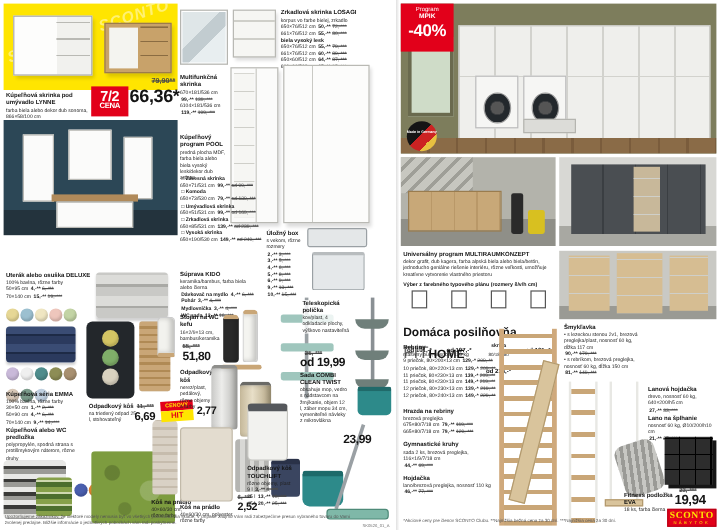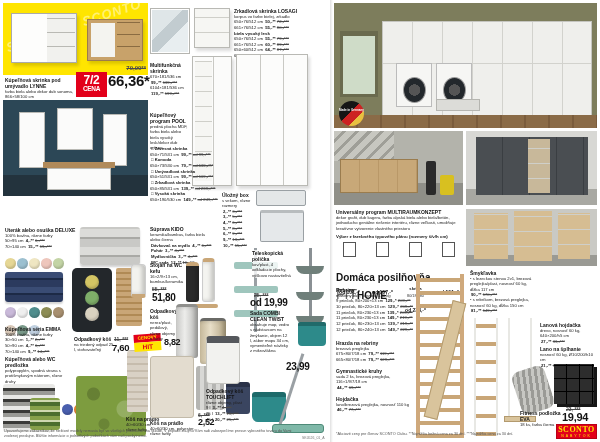--- a/index.html
+++ b/index.html
@@ -103,21 +103,21 @@
     <span class="dot" style="background:#d4c564;width:14px;height:14px;display:block;margin:2px auto"></span>
     <span class="dot" style="background:#7fae69;width:14px;height:14px;display:block;margin:2px auto"></span>
     <span class="dot" style="background:#d9d2c0;width:14px;height:14px;display:block;margin:2px auto"></span>
   </div>
   <div class="a" style="left:116px;top:268px;width:26px;height:58px;background:repeating-linear-gradient(0deg,#c9a677 0 4px,#b08a55 4px 6px);border-radius:2px"></div>
   <div class="a" style="left:74px;top:336px;width:42px">
     <div class="t">Odpadkový kôš</div>
     <div class="d">na triedený odpad 25 l, stohovateľný</div>
   </div>
   <div class="a pr" style="left:114px;top:336px;font-size:5px;font-weight:bold"><s>11,-***</s></div>
-  <div class="a bp" style="left:112px;top:342px;font-size:9.5px">7,60</div>
+  <div class="a bp" style="left:112px;top:342px;font-size:9.5px">6,69</div>
 
   <div class="a" style="left:5px;top:356px;width:68px">
     <div class="t">Kúpeľňová alebo WC predložka</div>
     <div class="d">polypropylén, spodná strana s protišmykovým náterom, rôzne druhy</div>
     <div>
 
     <div class="pr"><span>60×100 cm</span> <b>11,-**</b> <s>15,-***</s></div>
         <div class="pr"><span>50×80 cm</span> <b>4,-**</b> <s>6,-***</s></div>
       </div>
   </div>
@@ -243,21 +243,21 @@
   </div>
   <div class="a pr" style="left:254px;top:292px;font-size:5px;font-weight:bold"><s>25,-***</s></div>
   <div class="a bp" style="left:250px;top:297px;font-size:10px">od 19,99</div>
 
   <div class="a" style="left:150px;top:308px;width:26px">
     <div class="t">Odpadkový kôš</div>
     <div class="d">nerez/plast, pedálový, rôzne objemy a farby</div>
   </div>
   <div class="a cyl" style="left:176px;top:304px;width:22px;height:54px;background:linear-gradient(90deg,#c8c8c6,#ededeb 40%,#b5b5b2);border-top:3px solid #8f8f8c"></div>
   <div class="a cyl" style="left:200px;top:318px;width:26px;height:46px;background:linear-gradient(90deg,#c5b89a,#e8dfc8 40%,#b3a584);border-top:3px solid #6a6a66"></div>
-  <div class="a bp" style="left:164px;top:337px;font-size:9px">8,82</div>
+  <div class="a bp" style="left:164px;top:337px;font-size:9px">2,77</div>
 
   <div class="a" style="left:150px;top:356px;width:44px;height:62px;background:#e3dccf;border:1px solid #c2baa9;border-radius:3px"></div>
   <div class="a" style="left:196px;top:366px;width:28px;height:44px;background:repeating-linear-gradient(90deg,#b5b5b2 0 4px,#d8d8d5 4px 8px);border-radius:3px"></div>
   <div class="a" style="left:226px;top:382px;width:24px;height:32px;background:#3a4560;border-radius:3px;border-top:5px solid #2a3248"></div>
   <div class="a" style="left:150px;top:420px;width:46px">
     <div class="t">Kôš na prádlo</div>
     <div class="d">40×60/30 cm, polyester, rôzne farby</div>
   </div>
   <div class="a pr" style="left:198px;top:412px;font-size:5px;font-weight:bold"><s>6,-***</s></div>
   <div class="a bp" style="left:198px;top:417px;font-size:9px">2,52</div>
@@ -295,20 +295,25 @@
     <div class="a" style="left:6px;top:28px;width:38px;height:66px;background:#cfdcc8;border:3px solid #6a6a4e;box-shadow:inset 0 22px 0 -20px #6a6a4e"></div>
     <div class="a" style="left:48px;top:18px;width:210px;height:102px;background:
       repeating-linear-gradient(90deg,transparent 0 29px,#d2d2cd 29px 30px),
       linear-gradient(0deg,transparent 0 58px,#d2d2cd 58px 59px,transparent 59px),#efefec;border:1px solid #c5c5c0"></div>
     <div class="a wmach" style="left:62px;top:60px;width:36px;height:44px;background:#f6f6f4;border:1px solid #bbb"></div>
     <div class="a wmach" style="left:102px;top:60px;width:36px;height:44px;background:#f6f6f4;border:1px solid #bbb"></div>
     <div class="a" style="left:102px;top:96px;width:44px;height:12px;background:#dcdcd8;border:1px solid #b5b5b0"></div>
     <div class="a" style="left:0;top:112px;width:263px;height:13px;background:repeating-linear-gradient(90deg,#8a6b47 0 22px,#7a5c3c 22px 24px)"></div>
     <div class="a" style="left:5px;top:98px;width:25px;height:25px;border-radius:50%;background:linear-gradient(135deg,#151515 0 45%,#cc2222 45% 70%,#e8c040 70%);color:#fff;font-size:3px;font-weight:bold;text-align:center;line-height:1.1;padding-top:8px">Made in Germany</div>
   </div>
+  <div class="a" style="left:334px;top:3px;width:44px;height:40px;background:#e2001a;color:#fff;text-align:center">
+    <div style="font-size:5px;padding-top:2px">Program</div>
+    <div style="font-size:5.5px;font-weight:bold">MPIK</div>
+    <div class="bp" style="font-size:14px">-40%</div>
+  </div>
 
   <div class="a ph" style="left:334px;top:131px;width:129px;height:74px;background:linear-gradient(180deg,#b3b3ab 0 70%,#8f8f88 70%)">
     <div class="a" style="left:0;top:0;width:60px;height:30px;background:repeating-linear-gradient(135deg,#c7c7c0 0 6px,#9f9f98 6px 9px)"></div>
     <div class="a" style="left:6px;top:28px;width:78px;height:34px;background:repeating-linear-gradient(90deg,#c8a878 0 18px,#b99868 18px 19px);border:1px solid #9a7c4e"></div>
     <div class="a" style="left:92px;top:30px;width:10px;height:34px;background:#2a2a2a;border-radius:2px"></div>
     <div class="a" style="left:106px;top:44px;width:14px;height:20px;background:#d8c020;border-radius:2px"></div>
   </div>
   <div class="a ph" style="left:466px;top:131px;width:131px;height:74px;background:linear-gradient(180deg,#d8d8d4 0 78%,#a8a8a2 78%)">
     <div class="a" style="left:10px;top:6px;width:112px;height:58px;background:repeating-linear-gradient(90deg,#4a4e52 0 26px,#3a3e42 26px 27px)"></div>
     <div class="a shelves" style="left:62px;top:8px;width:22px;height:54px;background-color:#c8b89a"></div>

